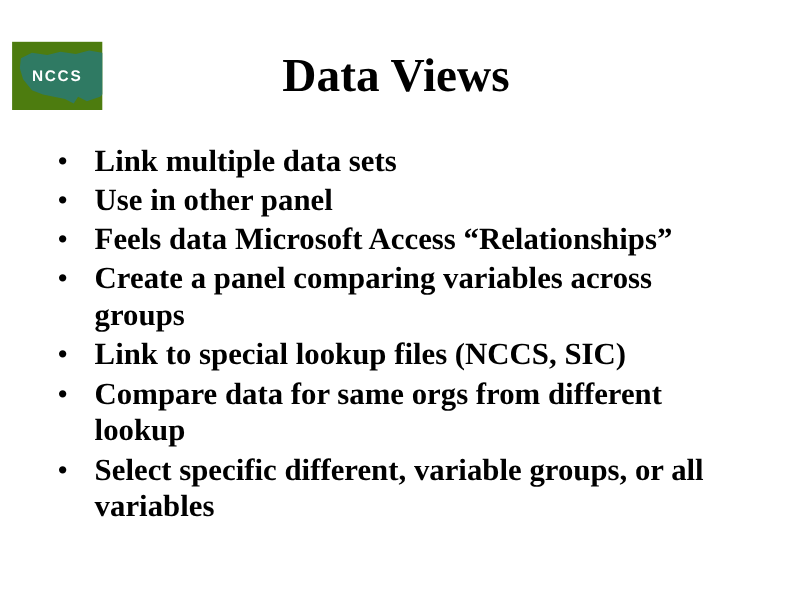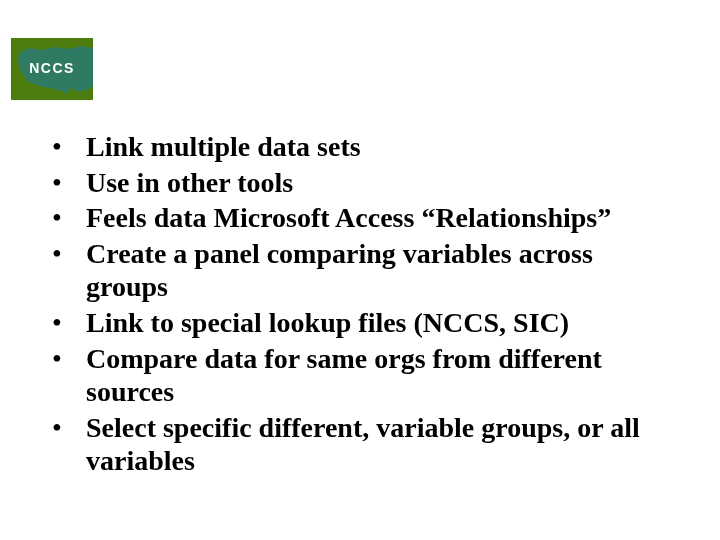--- a/index.html
+++ b/index.html
@@ -90,44 +90,45 @@
 <body>
 
 <div class="slide">
   <div class="logo">
     <svg width="100" height="62" viewBox="0 0 100 62">
       <path d="M 8 15 L 18 10 L 32 12 L 44 9 L 58 11 L 70 8 L 82 10 L 92 13 L 94 20 L 93 30 L 88 42 L 80 50 L 68 54 L 60 50 L 56 56 L 48 52 L 38 50 L 28 48 L 18 44 L 10 34 L 7 24 Z" fill="#2f7a63"></path>
     </svg>
     <span class="logo-text">NCCS</span>
   </div>
 
+  <div class="title">Data Views</div>
 
   <div class="bullets">
     <div class="bullet-row">
       <div class="bullet-dot">•</div>
       <div class="bullet-text">Link multiple data sets</div>
     </div>
     <div class="bullet-row">
       <div class="bullet-dot">•</div>
-      <div class="bullet-text">Use in other tools</div>
+      <div class="bullet-text">Use in other panel</div>
     </div>
     <div class="bullet-row">
       <div class="bullet-dot">•</div>
       <div class="bullet-text">Feels data Microsoft Access “Relationships”</div>
     </div>
     <div class="bullet-row">
       <div class="bullet-dot">•</div>
       <div class="bullet-text">Create a panel comparing variables across groups</div>
     </div>
     <div class="bullet-row">
       <div class="bullet-dot">•</div>
       <div class="bullet-text">Link to special lookup files (NCCS, SIC)</div>
     </div>
     <div class="bullet-row">
       <div class="bullet-dot">•</div>
-      <div class="bullet-text">Compare data for same orgs from different sources</div>
+      <div class="bullet-text">Compare data for same orgs from different lookup</div>
     </div>
     <div class="bullet-row">
       <div class="bullet-dot">•</div>
       <div class="bullet-text">Select specific different, variable groups, or all variables</div>
     </div>
   </div>
 </div>
 
 </body></html>

